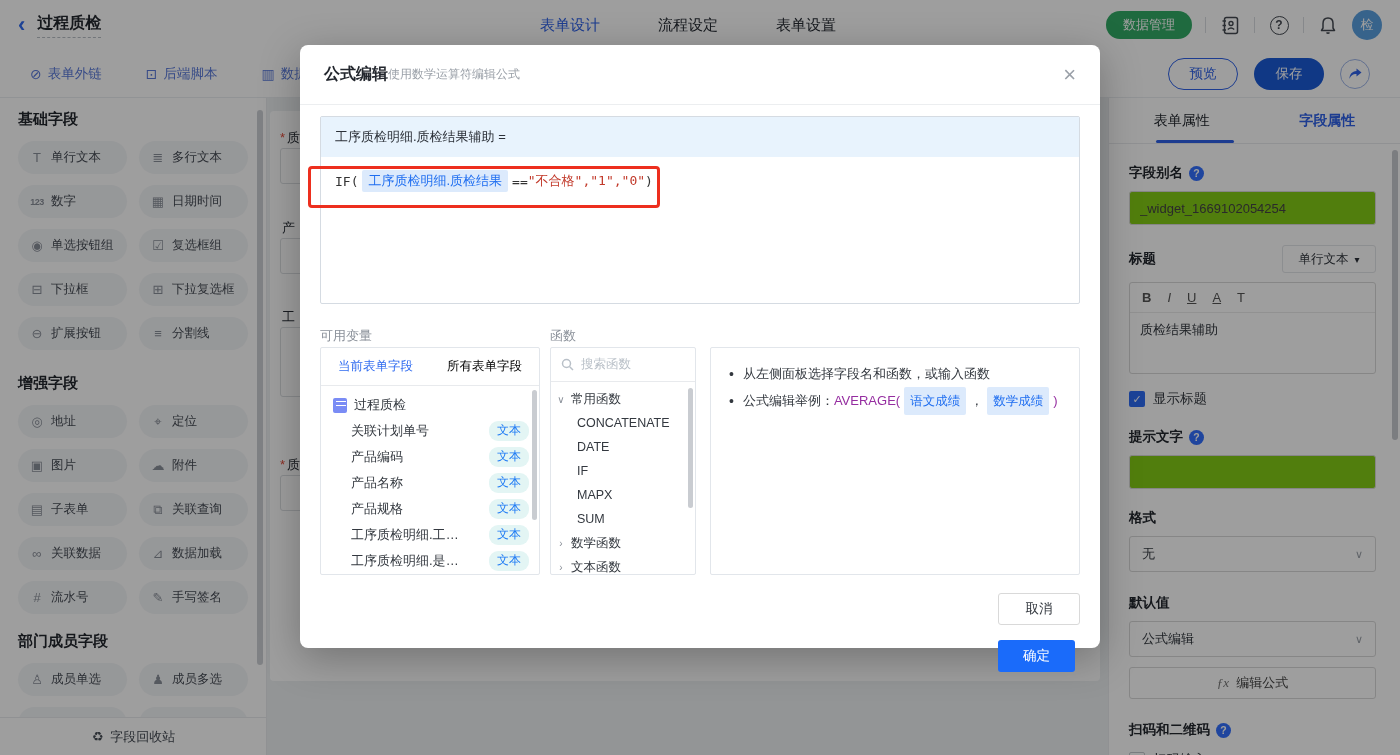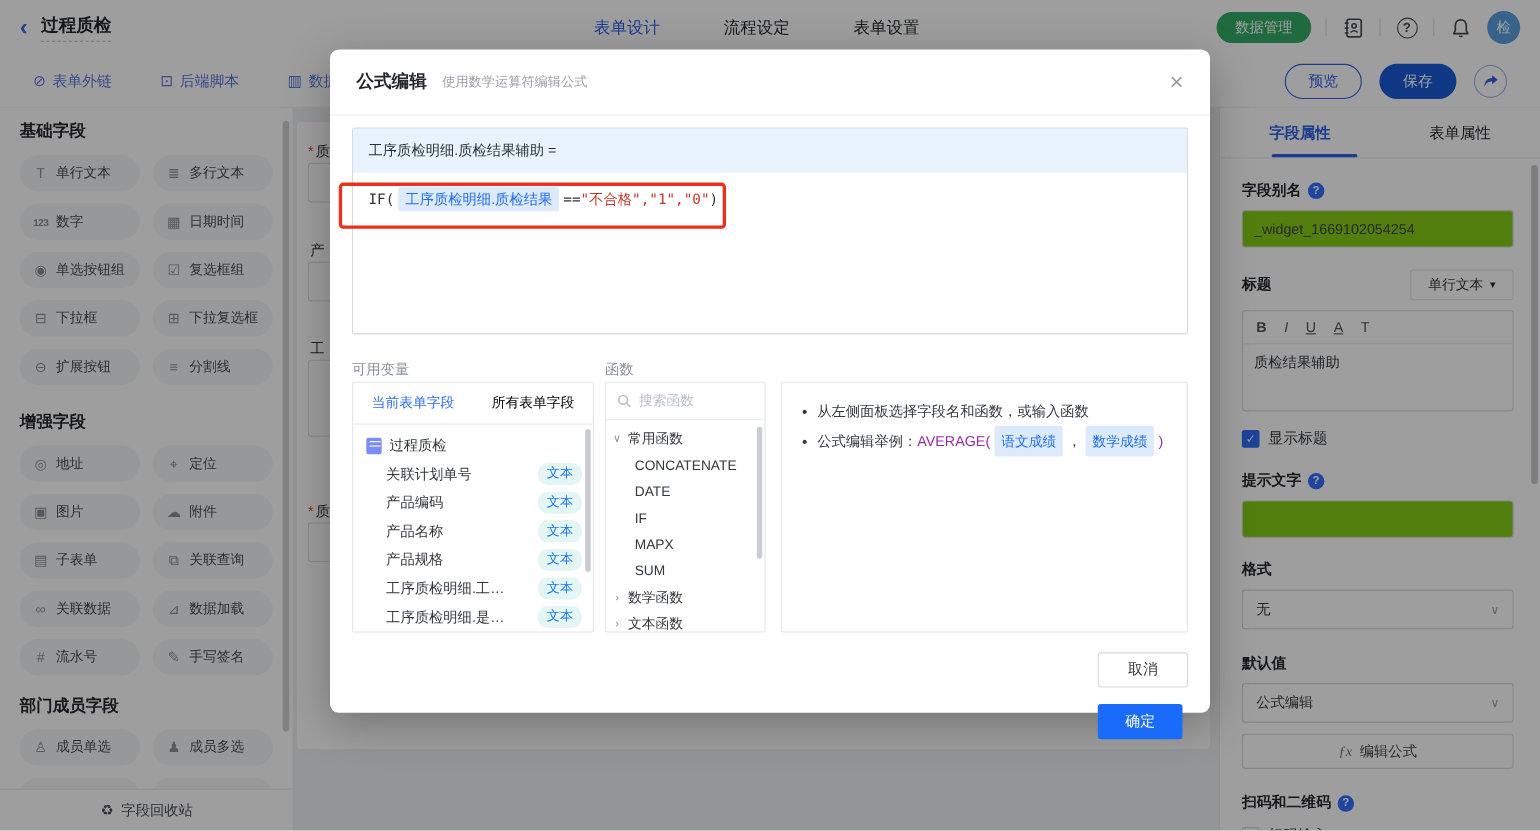--- a/index.html
+++ b/index.html
@@ -95,21 +95,21 @@
   .fxic { font-style:italic; font-family:"Liberation Serif",serif; color:#777;}
   .mt20 { margin-top:20px;} .mt22 { margin-top:22px;}
   .rsb-scroll { position:absolute; right:2px; top:52px; width:6px; height:290px; background:#c7cacf; border-radius:3px;}
 
   
   .overlay { position:absolute; inset:0; background:rgba(0,0,0,0.38); z-index:10;}
   .modal { position:absolute; left:300px; top:45px; width:800px; height:603px; background:#fff; border-radius:8px;
     box-shadow:0 10px 40px rgba(0,0,0,0.28); z-index:20;}
   .mhead { height:60px; display:flex; align-items:center; padding:0 24px; border-bottom:1px solid #eceef0;}
   .mtitle { font-size:16px; font-weight:bold; color:#23272e;}
-  .msub { font-size:12px; color:#9aa0a8; margin-left:14px;}
+  .msub { font-size:12px; color:#9aa0a8; }
   .mclose { margin-left:auto; font-size:22px; color:#9aa0a8; cursor:pointer; line-height:1;}
   .fbox { position:absolute; left:20px; top:71px; width:760px; height:188px; border:1px solid #d5dbe2; border-radius:2px;}
   .ftarget { height:40px; background:#e8f3fd; display:flex; align-items:center; padding:0 14px; font-size:13px; color:#2b3038;}
   .fline { padding:13px 14px; font-family:"DejaVu Sans Mono",monospace; font-size:13px; color:#333;
     display:flex; align-items:center; flex-wrap:nowrap;}
   .fchip { background:#dceafc; color:#1f6ef0; border-radius:2px; padding:2px 6px; margin:0 4px;
     font-family:"Liberation Sans",sans-serif;}
   .fstr { color:#c23a2b; }
   .redbox { position:absolute; left:8px; top:121px; width:352px; height:42px; border:3px solid #ed2f1e;
     border-radius:4px; pointer-events:none; z-index:5;}
@@ -328,22 +328,22 @@
       <div class="cinput" style="top:127px"></div>
       <div class="cfield" style="top:197px"><span class="req"></span><span>工</span></div>
       <div class="cinput" style="top:216px;height:70px"></div>
       <div class="cfield" style="top:345px"><span class="req">*</span><span>质</span></div>
       <div class="cinput" style="top:364px"></div>
     </div>
   </div>
 
   <div class="rsb">
     <div class="rtabs">
+      <div class="rtab">表单属性</div>
       <div class="rtab active">字段属性</div>
-      <div class="rtab">表单属性</div>
       <div class="rtab-underline"></div>
     </div>
     <div class="rbody">
       <div class="rlabel" style="margin-top:8px">
         <span>字段别名</span>
         <span class="bluehelp">?</span>
       </div>
       <input class="rinput" value="_widget_1669102054254" style="">
 
       <div class="titlerow">

